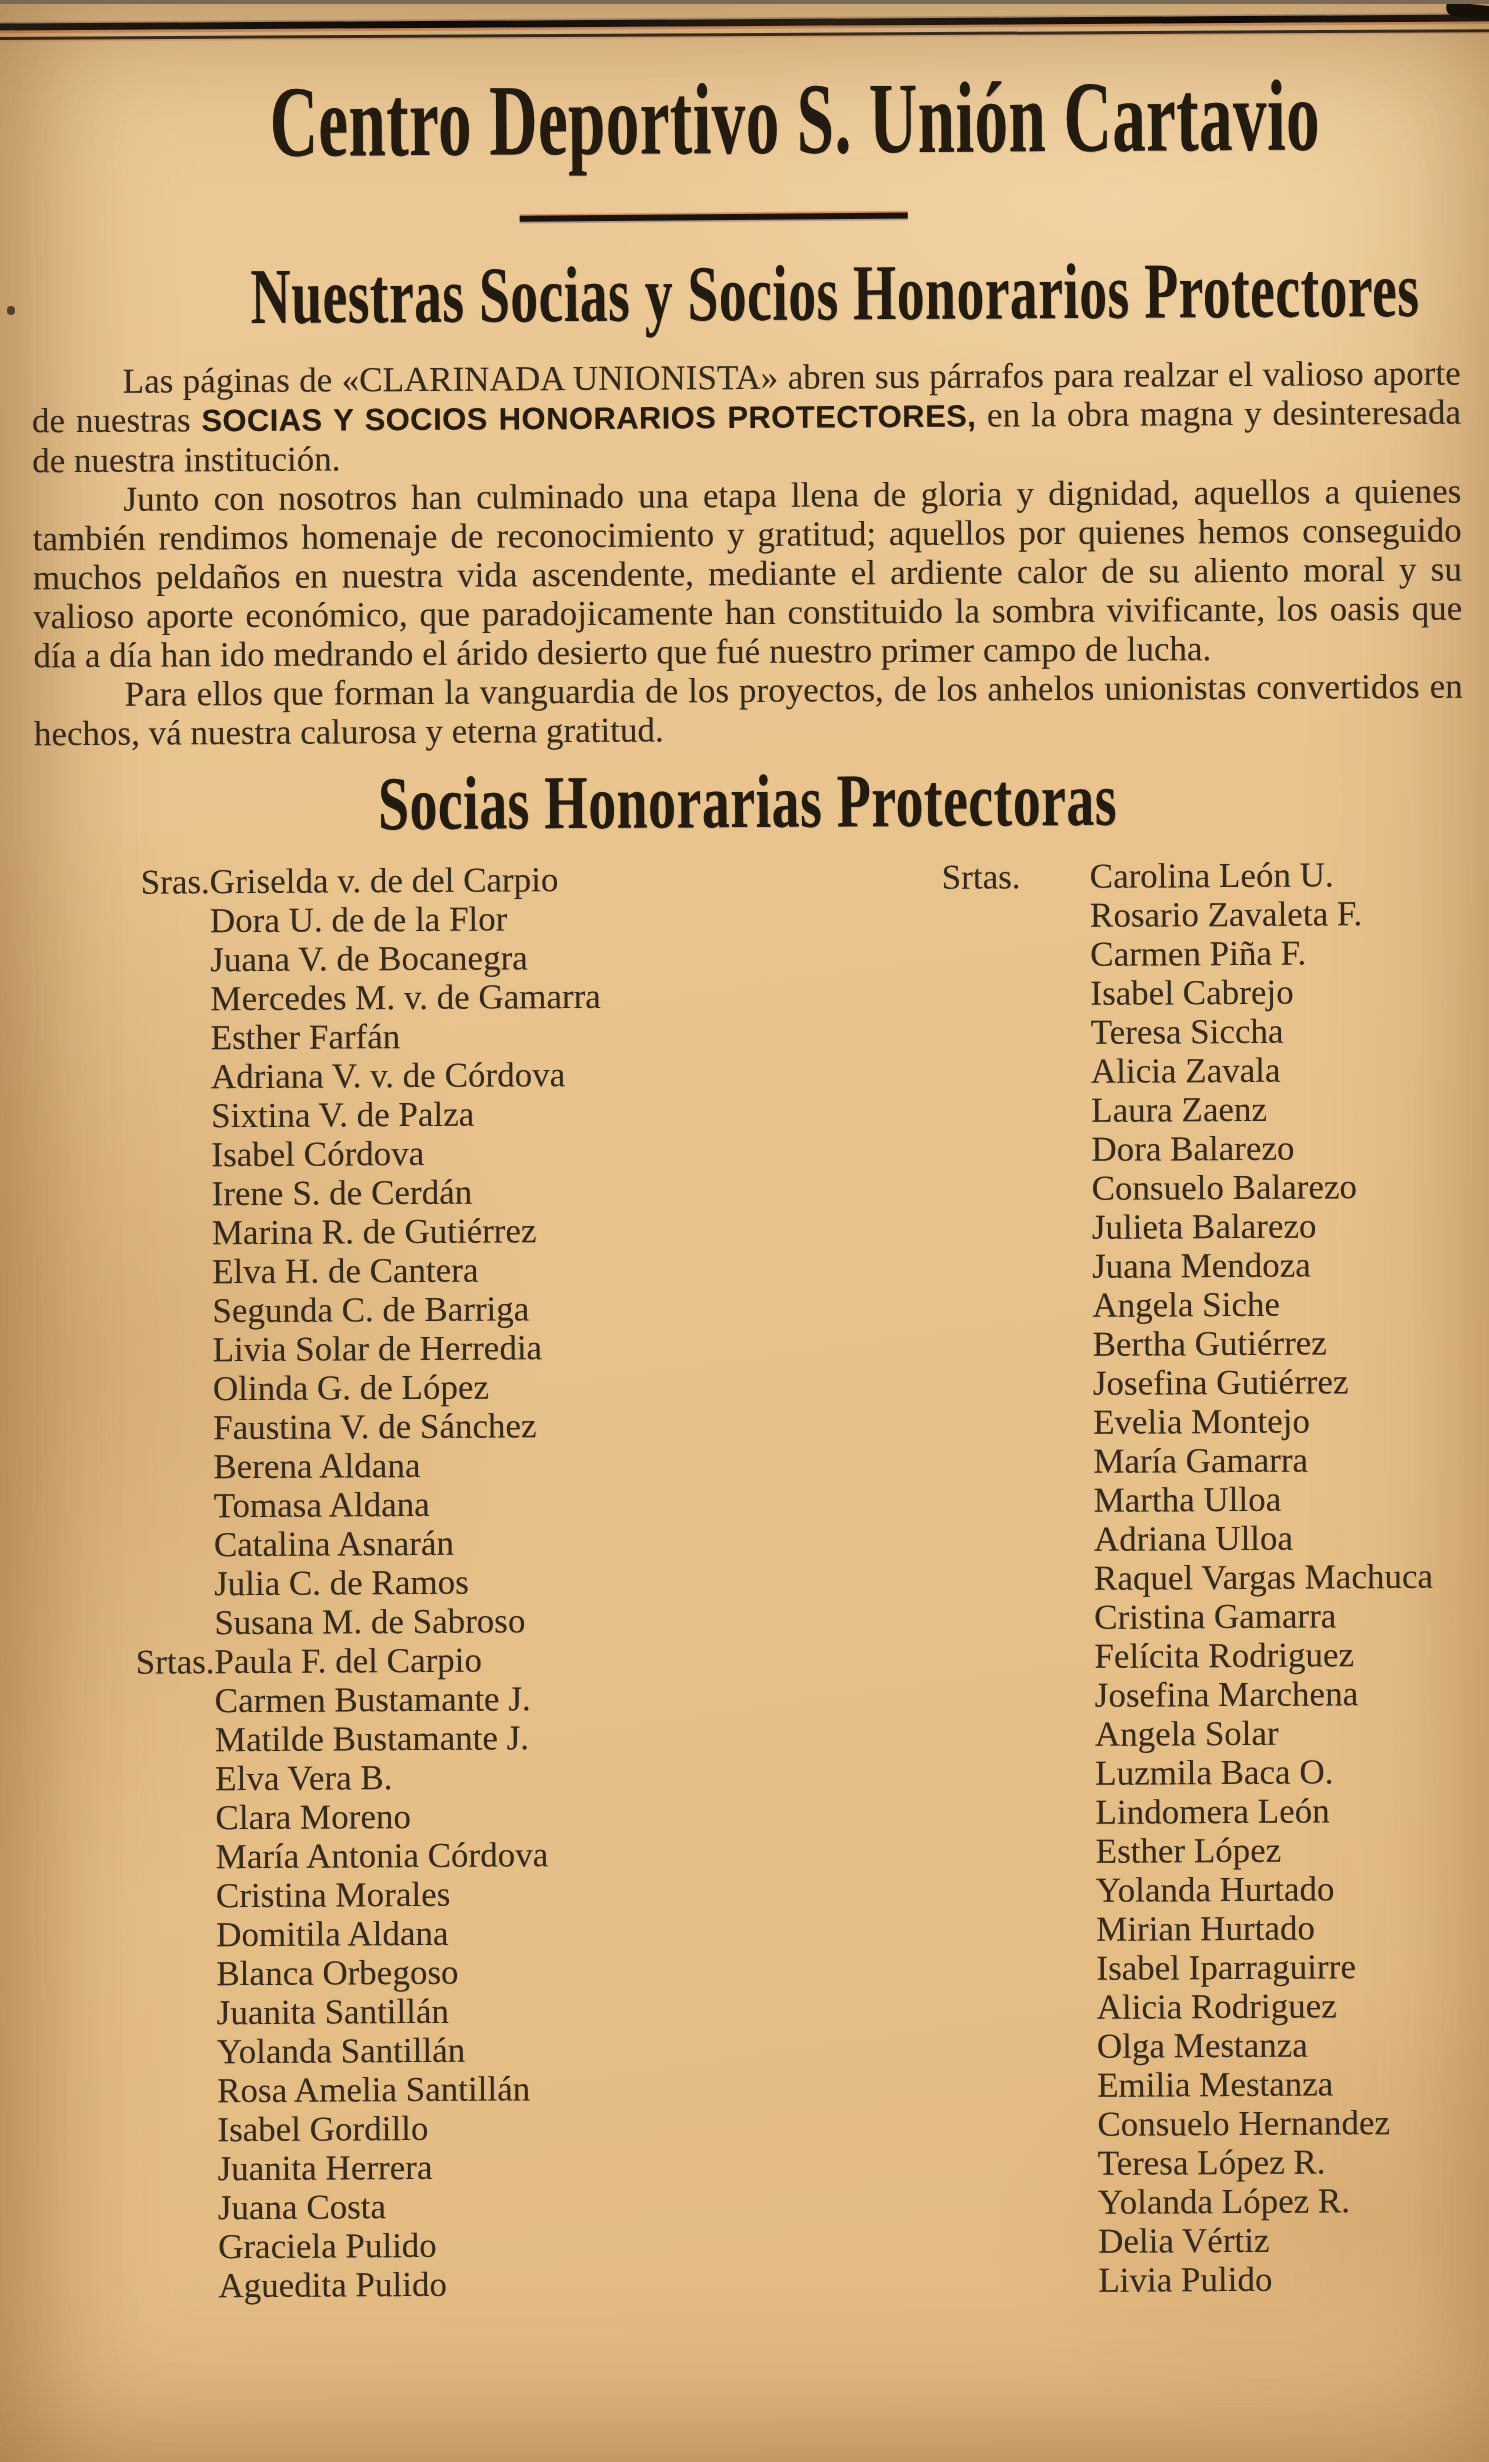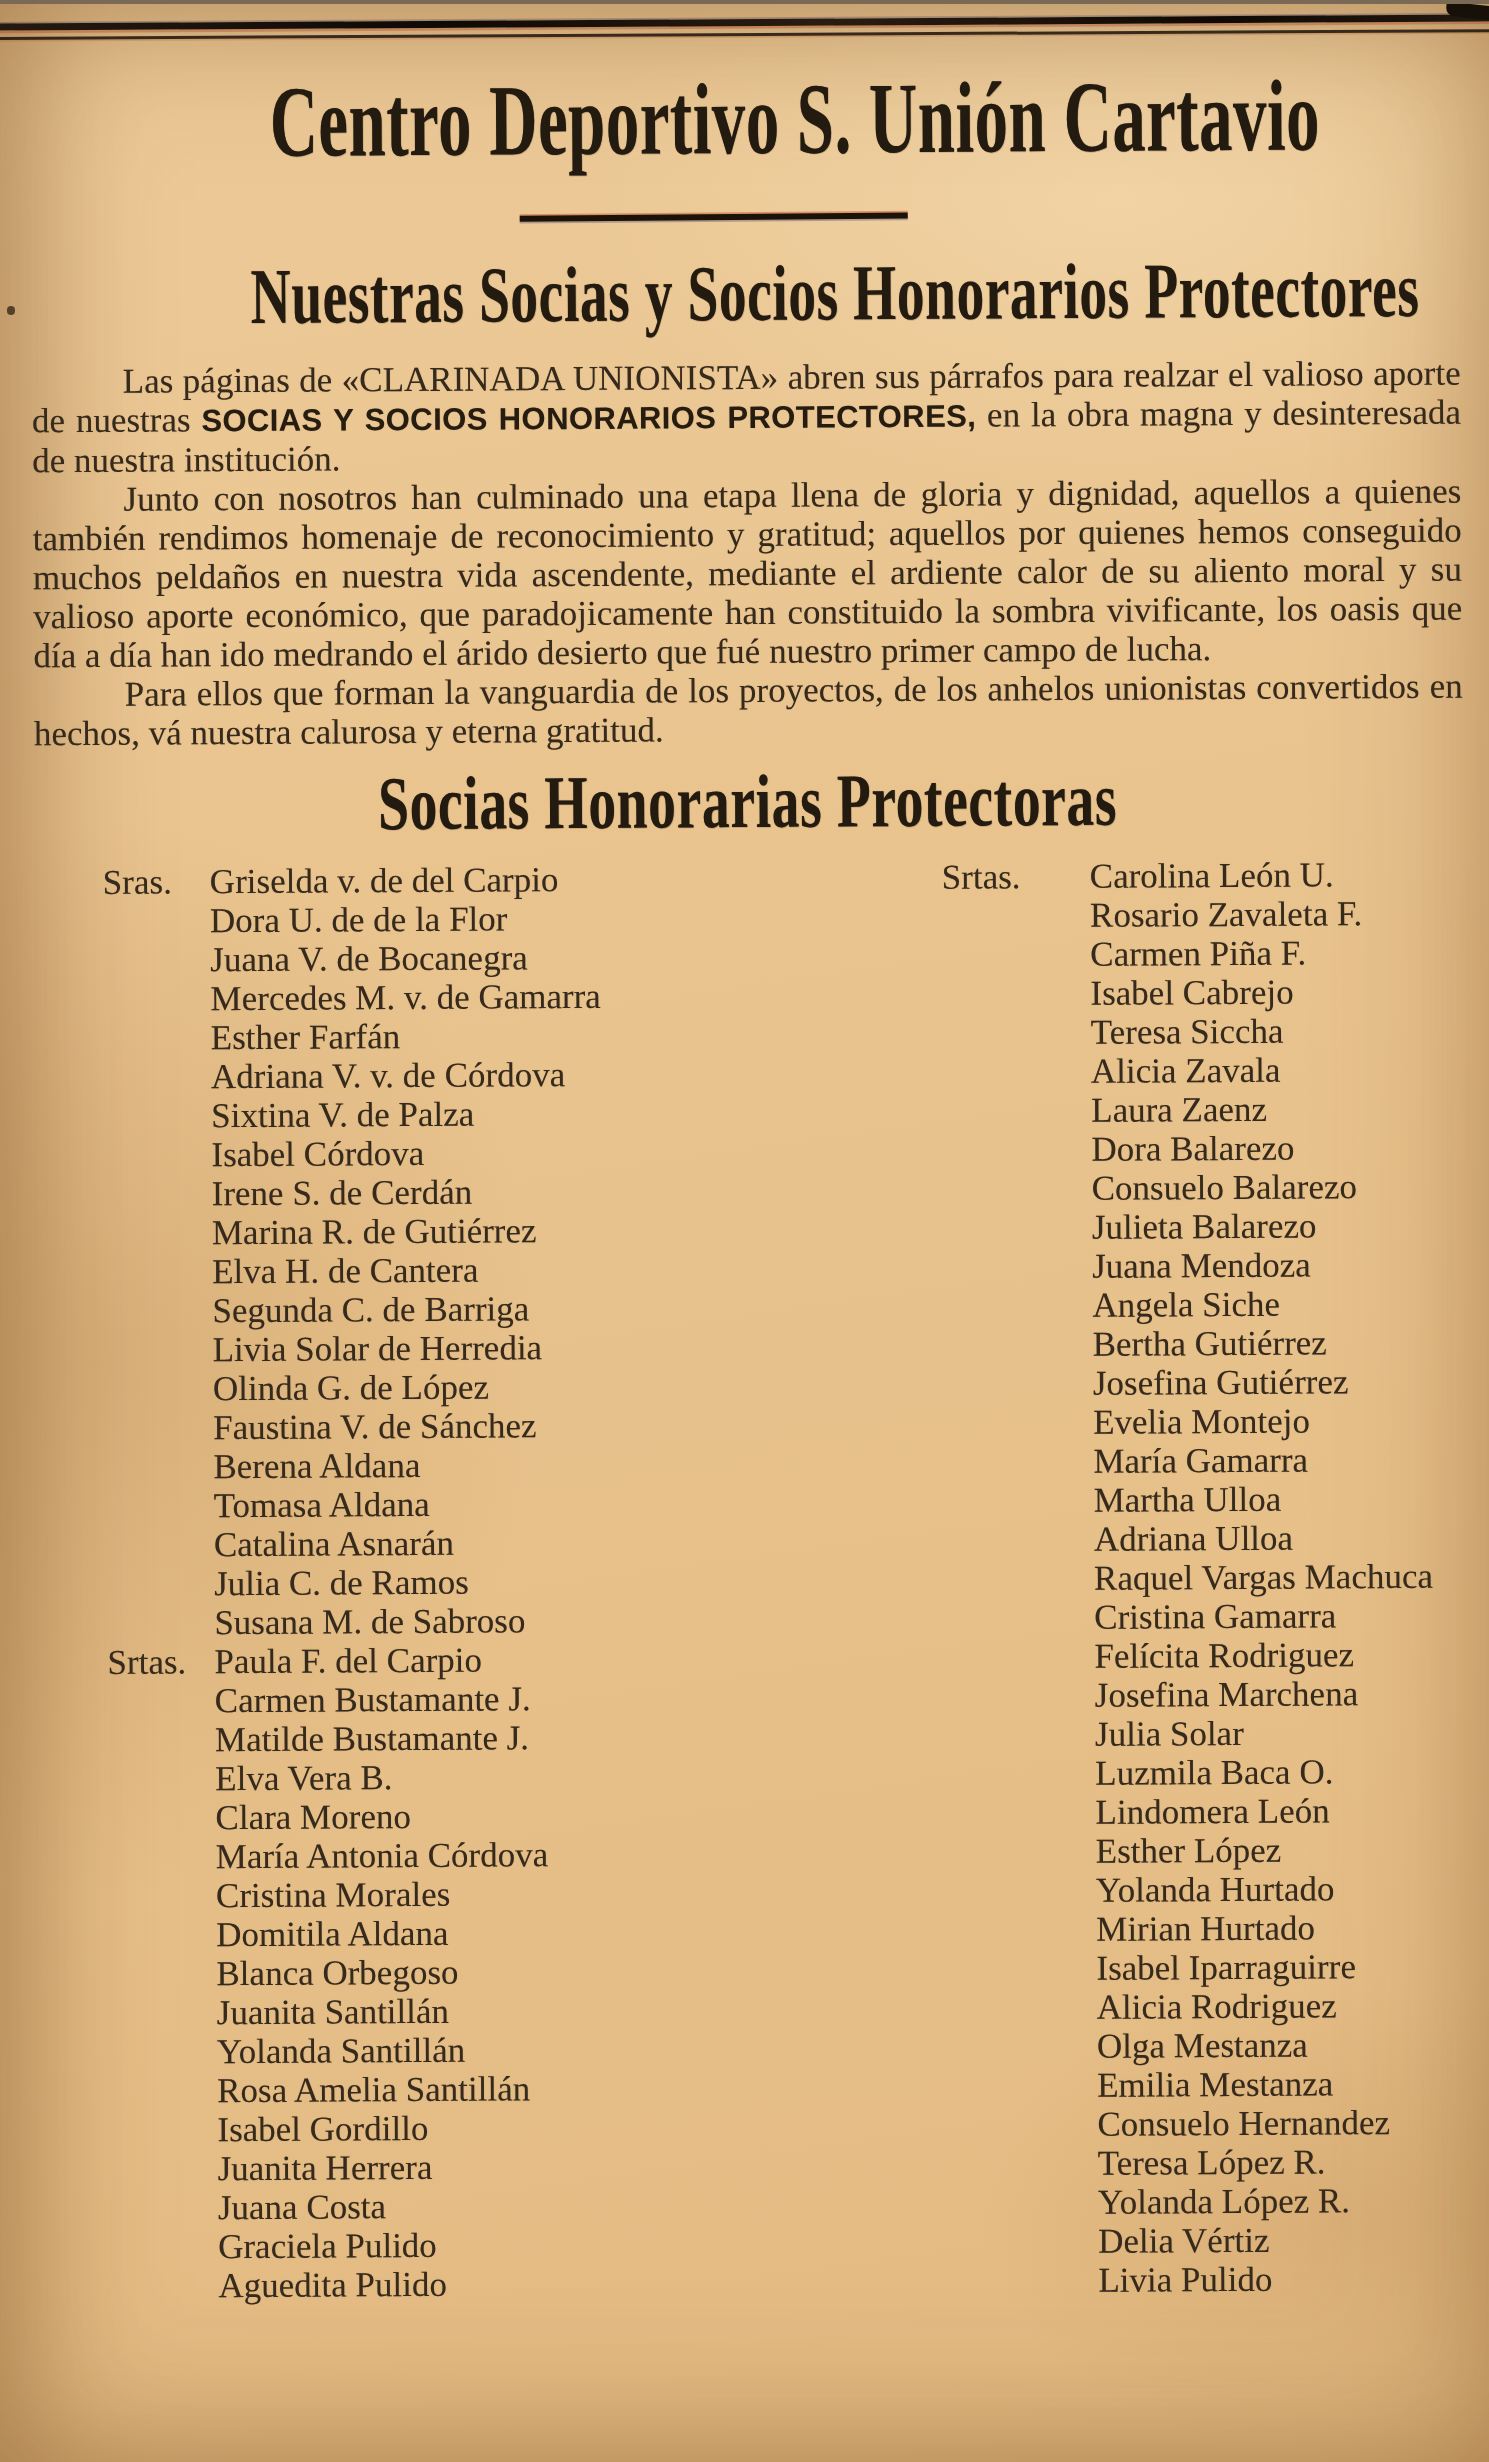--- a/index.html
+++ b/index.html
@@ -48,21 +48,21 @@
 
   .columns{position:relative;margin-top:12px;height:1459px;font-size:35px;
            text-shadow:0 0 0.9px rgba(55,40,22,.35);}
   .columns ul{margin:0;padding:0;list-style:none;position:absolute;top:0;}
   .col-left{left:99px;width:738px;}
   .col-right{left:938px;width:549px;}
   .columns li{line-height:39px;white-space:nowrap;}
   .col-left li{padding-left:107px;}
   .col-right li{padding-left:148px;}
   .prefix{display:inline-block;}
-  .col-left .prefix{width:107px;margin-left:-107px;}
+  .col-left .prefix{width:107px;margin-left:-107px;text-align:right;}
   .col-right .prefix{width:148px;margin-left:-148px;}
 </style>
 </head>
 <body>
 
 <div class="page">
 
   <div class="top-rule">
     <div class="rule-a"></div>
     <div class="rule-b"></div>
@@ -148,21 +148,21 @@
           <li><span>Bertha Gutiérrez</span></li>
           <li><span>Josefina Gutiérrez</span></li>
           <li><span>Evelia Montejo</span></li>
           <li><span>María Gamarra</span></li>
           <li><span>Martha Ulloa</span></li>
           <li><span>Adriana Ulloa</span></li>
           <li><span>Raquel Vargas Machuca</span></li>
           <li><span>Cristina Gamarra</span></li>
           <li><span>Felícita Rodriguez</span></li>
           <li><span>Josefina Marchena</span></li>
-          <li><span>Julia Solar</span></li>
+          <li><span>Angela Solar</span></li>
           <li><span>Luzmila Baca O.</span></li>
           <li><span>Lindomera León</span></li>
           <li><span>Esther López</span></li>
           <li><span>Yolanda Hurtado</span></li>
           <li><span>Mirian Hurtado</span></li>
           <li><span>Isabel Iparraguirre</span></li>
           <li><span>Alicia Rodriguez</span></li>
           <li><span>Olga Mestanza</span></li>
           <li><span>Emilia Mestanza</span></li>
           <li><span>Consuelo Hernandez</span></li>

